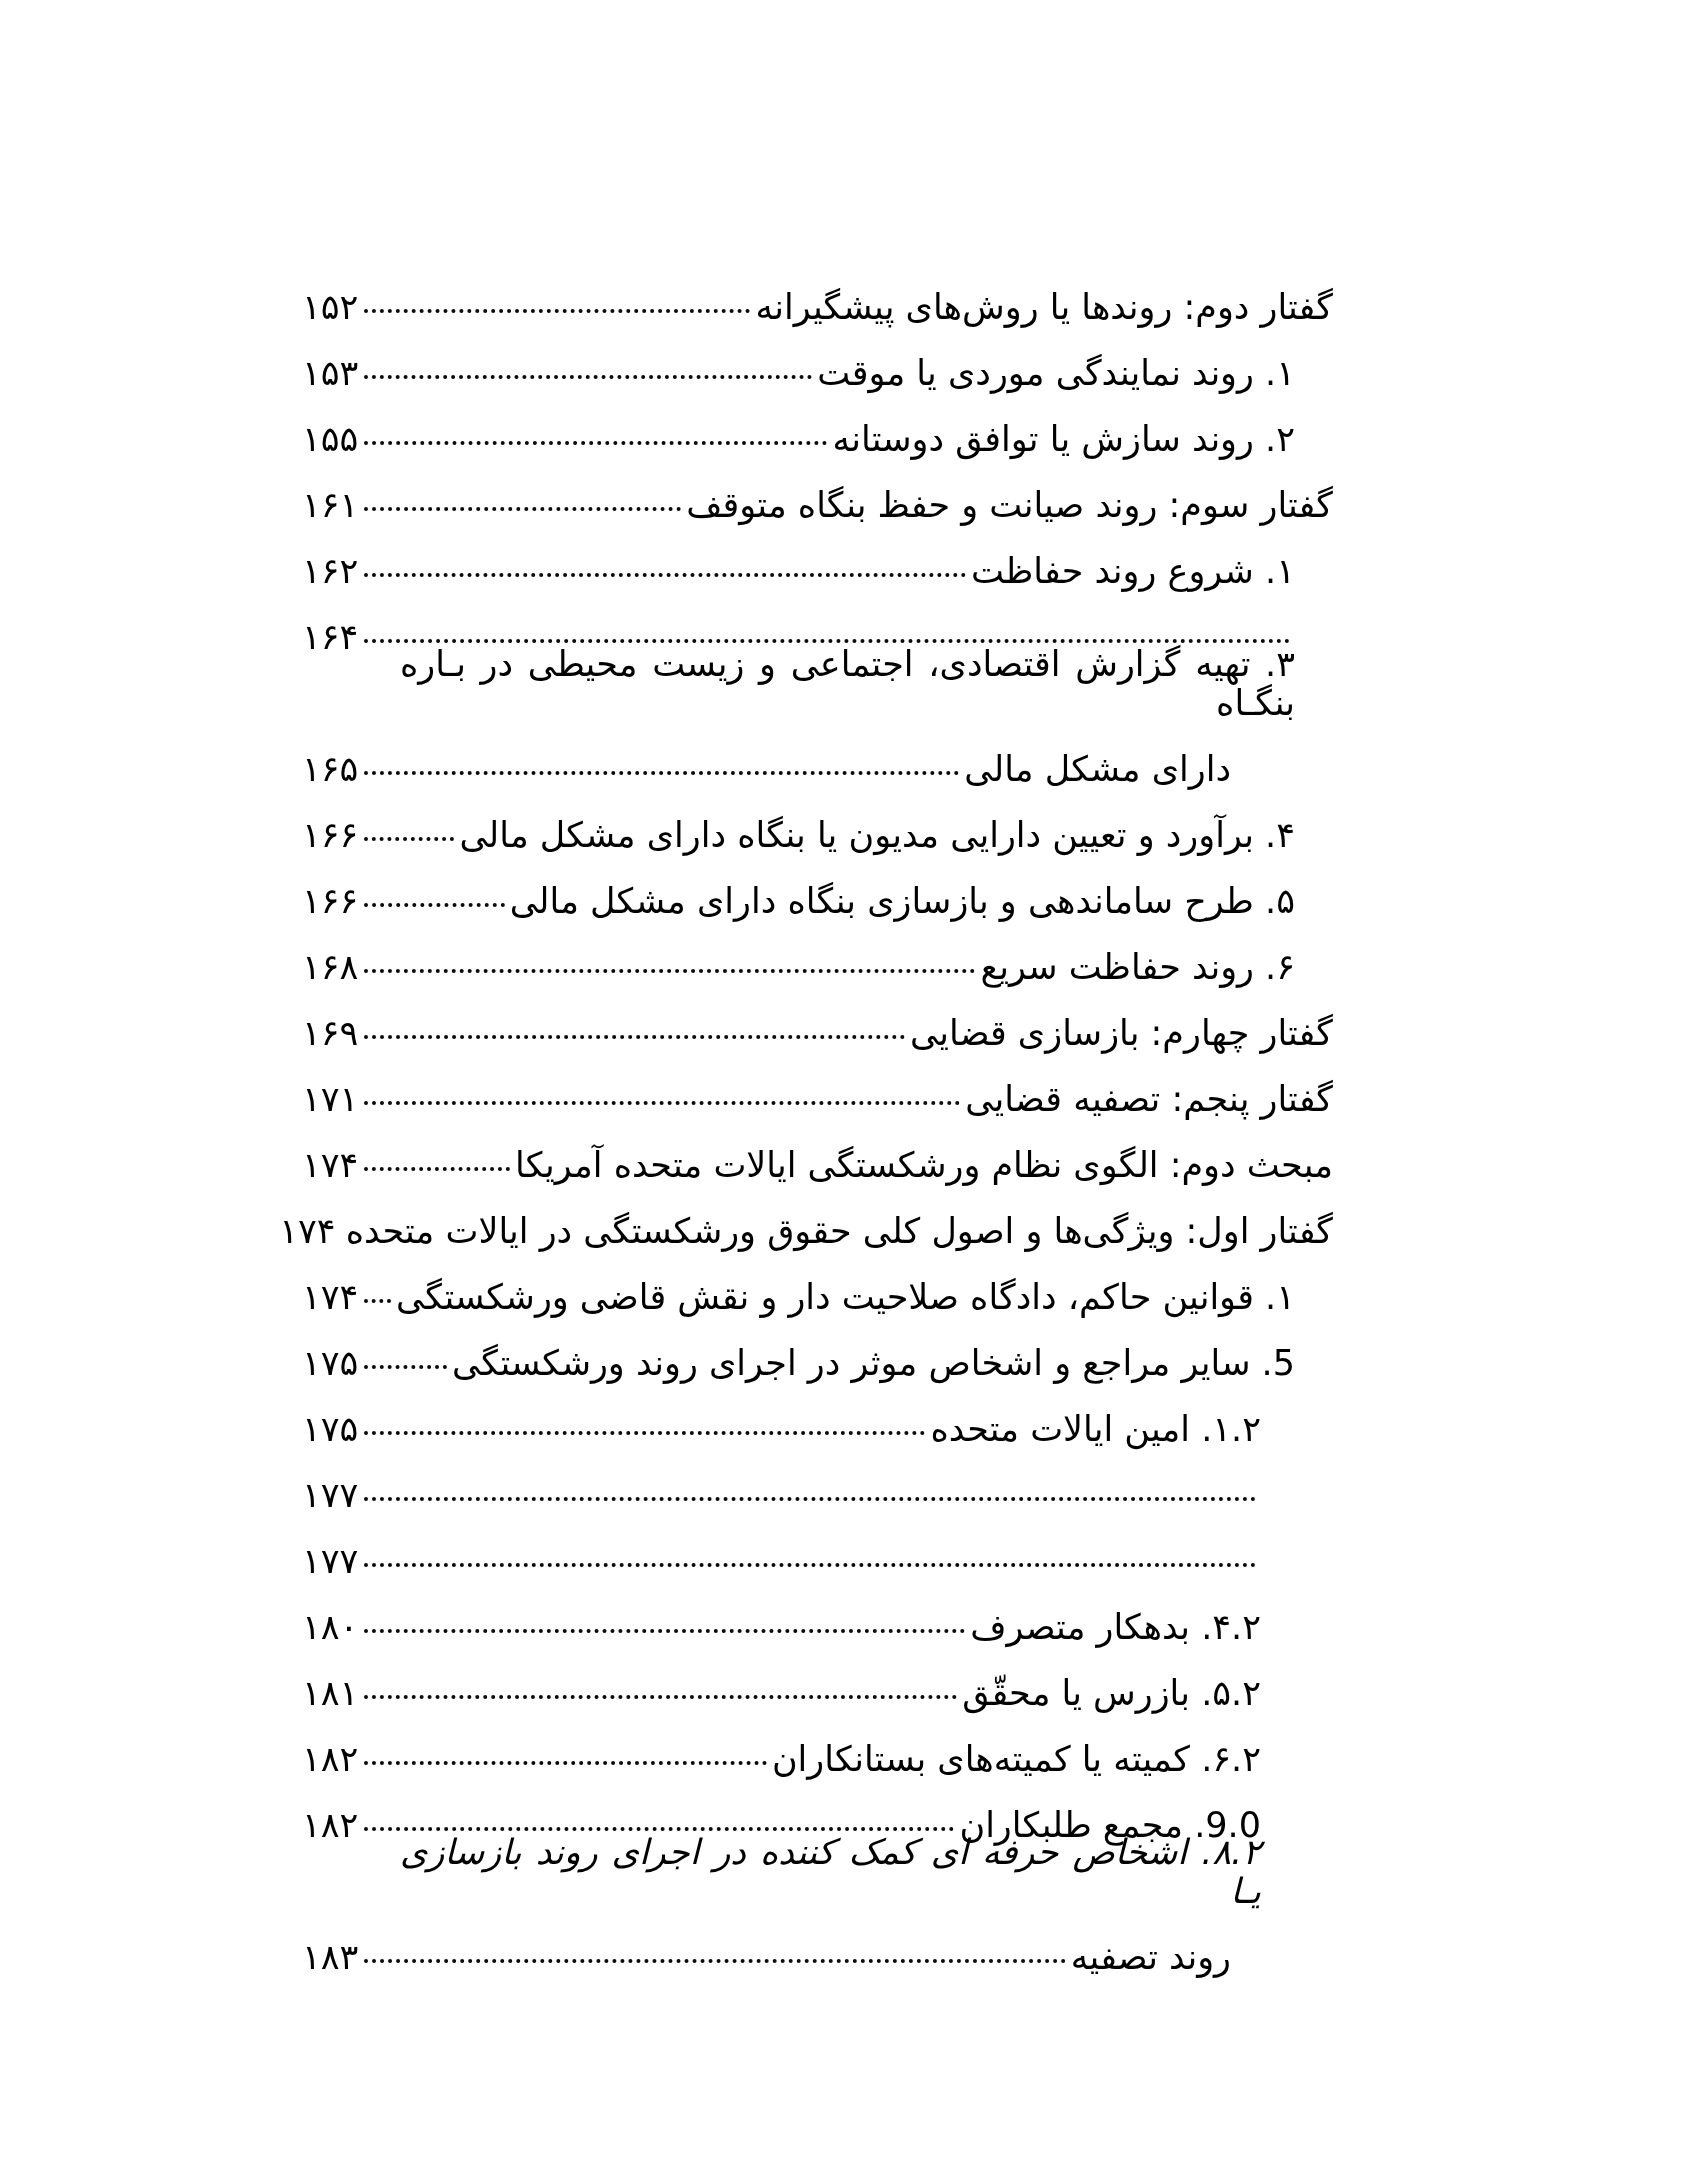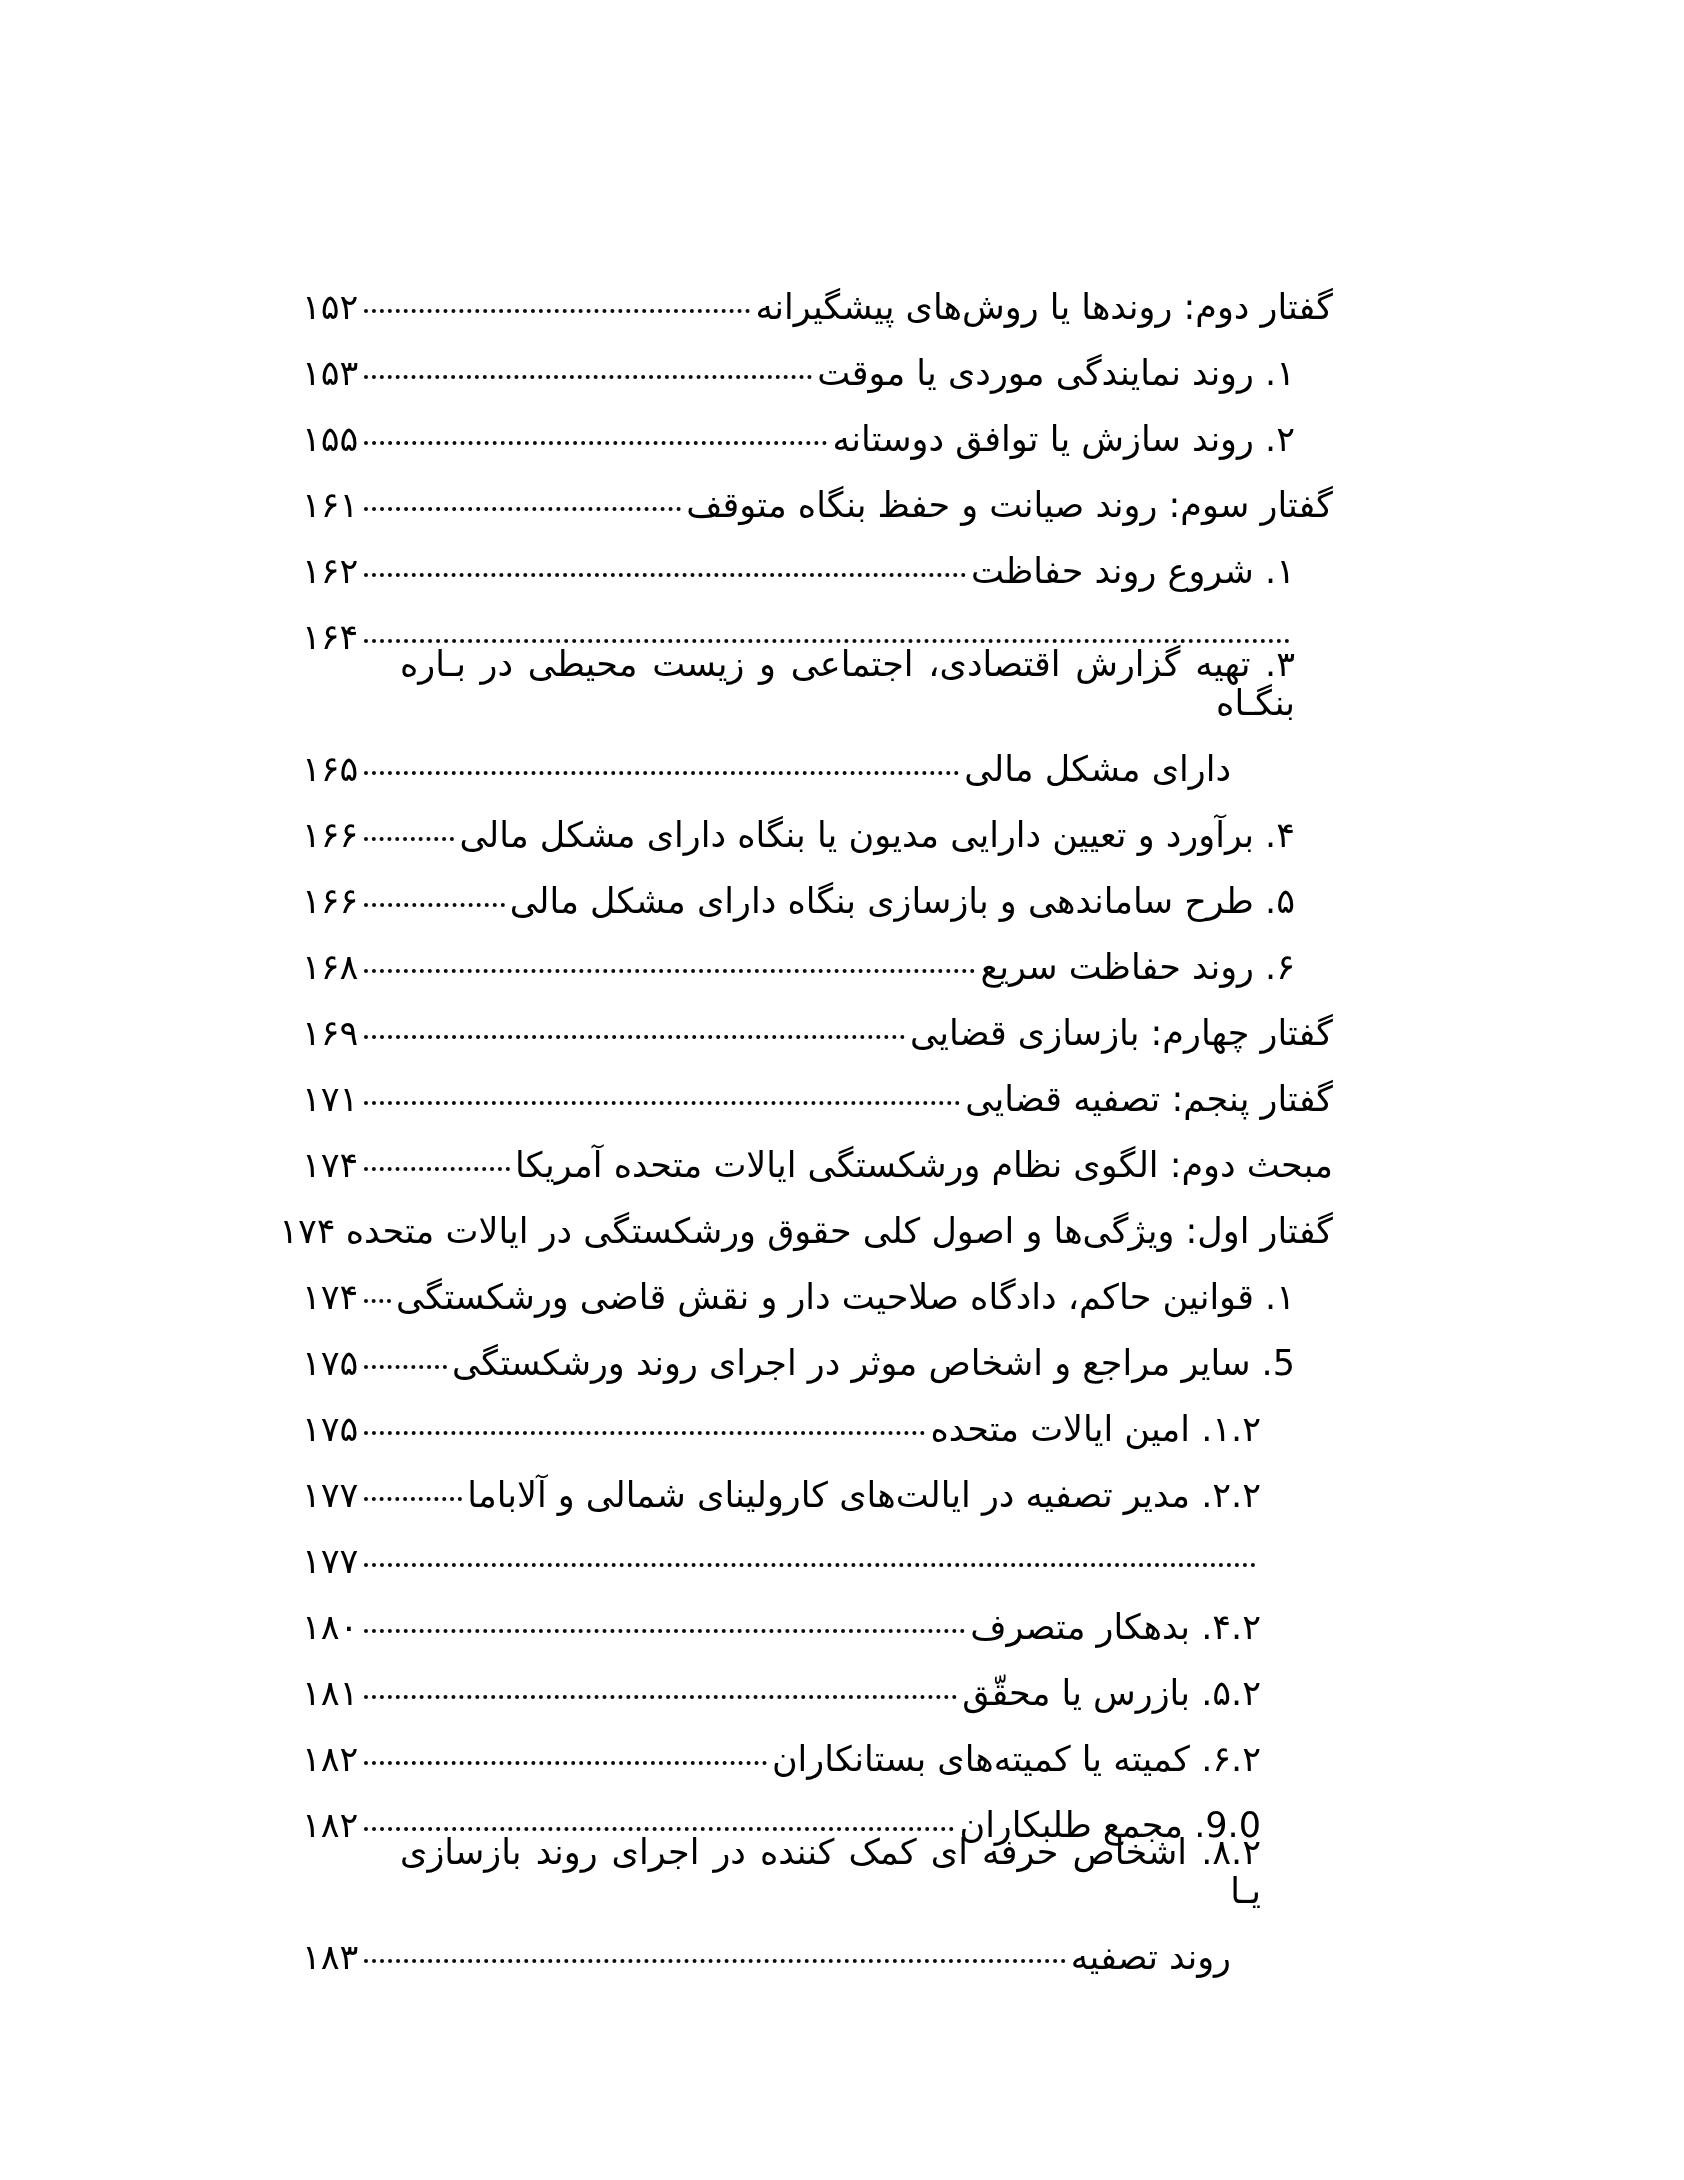--- a/index.html
+++ b/index.html
@@ -48,21 +48,21 @@
     padding-bottom: 6.8px;
     flex: 0 0 auto;
     letter-spacing: 0.9px;
   }
   
   .toc-row.section       { padding-right: 0; }
   .toc-row.item          { padding-right: 38px; }
   .toc-row.subitem       { padding-right: 72px; }
   .toc-row.continuation  { padding-right: 102px; }
   .toc-row.wrap-item     { padding-right: 38px;  padding-left: 98px; }
-  .toc-row.wrap-sub      { padding-right: 72px;  padding-left: 98px; }
+  .toc-row.wrap-sub      { padding-right: 72px;  padding-left: 98px; font-style: italic; }
   
   .toc-row.wrap-item .entry-text,
   .toc-row.wrap-sub .entry-text {
     flex: 1 1 auto;
     text-align: justify;
     text-align-last: justify;
     white-space: normal;
   }
 </style>
 </head>
@@ -152,21 +152,20 @@
     <span class="entry-text">5. سایر مراجع و اشخاص موثر در اجرای روند ورشکستگی</span>
     <span class="leader"></span>
     <span class="page-num">۱۷۵</span>
   </div>
       <div class="toc-row subitem">
     <span class="entry-text">۱.۲. امین ایالات متحده</span>
     <span class="leader"></span>
     <span class="page-num">۱۷۵</span>
   </div>
       <div class="toc-row subitem">
-    <span class="entry-text">۲.۲. مدیر تصفیه در ایالت‌های کارولینای شمالی و آلاباما</span>
     <span class="leader"></span>
     <span class="page-num">۱۷۷</span>
   </div>
       <div class="toc-row subitem">
     <span class="leader"></span>
     <span class="page-num">۱۷۷</span>
   </div>
       <div class="toc-row subitem">
     <span class="entry-text">۴.۲. بدهکار متصرف</span>
     <span class="leader"></span>

